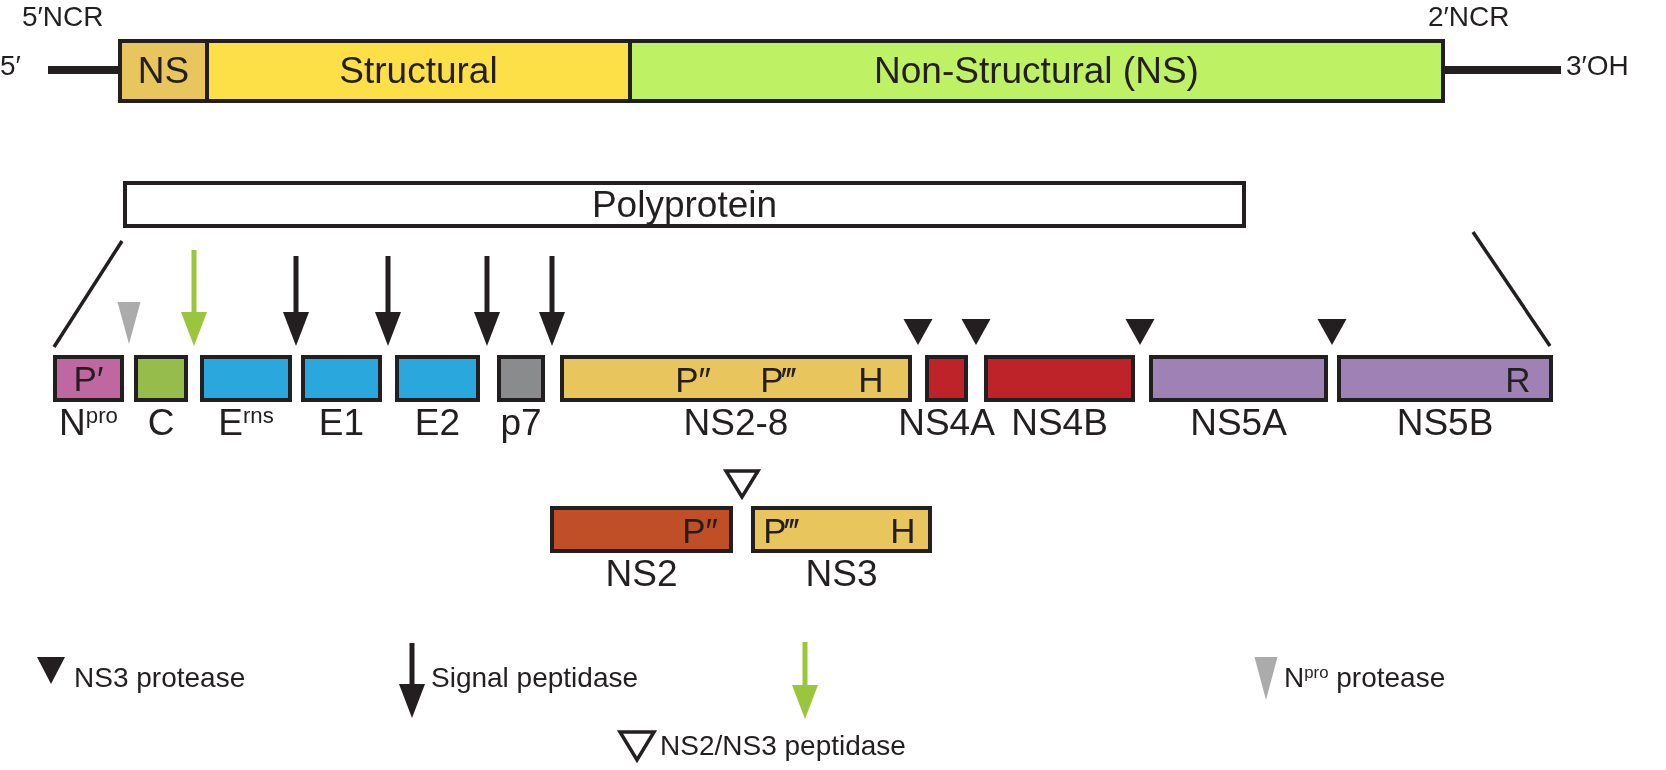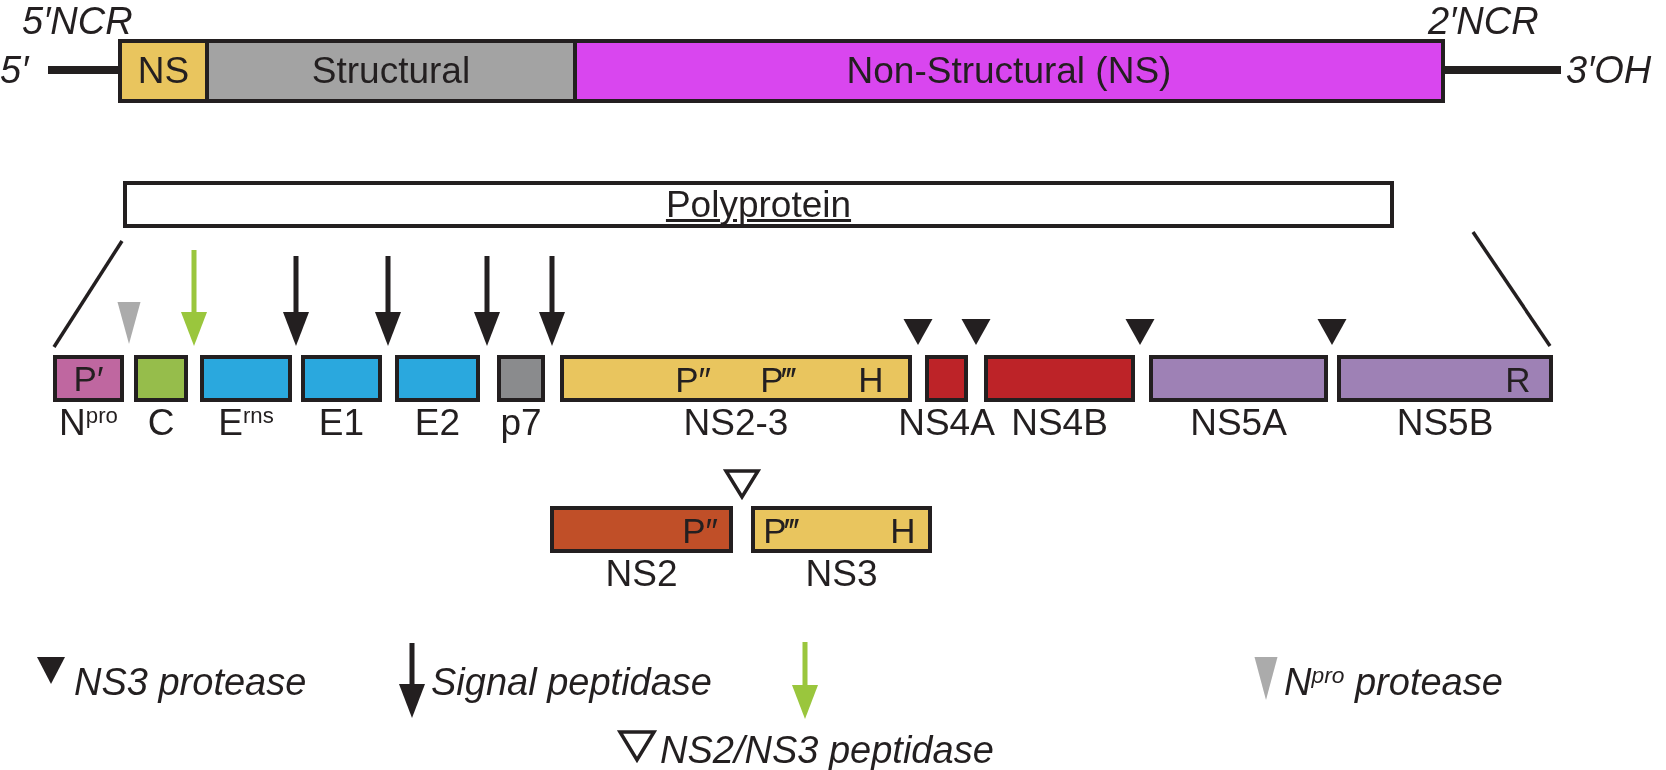--- a/index.html
+++ b/index.html
@@ -2,40 +2,40 @@
 <html><head>
 <meta charset="utf-8">
 <style>
   html,body{margin:0;padding:0;background:#ffffff;}
   #diagram{
     position:relative;width:1666px;height:770px;overflow:hidden;
     background:#ffffff;color:#231F20;
     font-family:"Liberation Sans","DejaVu Sans",sans-serif;
   }
   .lbl{position:absolute;white-space:nowrap;line-height:1.05;color:#231F20;}
-  .f38{font-size:38px;font-style:italic;}
+  .f38{font-size:28px;}
   .f37{font-size:37px;}
   .f35{font-size:35px;}
   .center{transform:translateX(-50%);}
   .sup{font-size:0.60em;position:relative;top:-0.52em;letter-spacing:0;}
   .hline{position:absolute;height:8px;background:#231F20;}
   .box{
     position:absolute;box-sizing:border-box;border:4px solid #231F20;
     display:flex;align-items:center;justify-content:center;
   }
   #genome-bar{
     position:absolute;left:118px;top:39px;width:1327px;height:64px;
     box-sizing:border-box;border:4px solid #231F20;display:flex;overflow:hidden;
   }
   .genome-seg{
     box-sizing:border-box;height:100%;display:flex;align-items:center;
     justify-content:center;font-size:37px;flex:0 0 auto;
   }
   .genome-seg.bdr{border-left:4px solid #231F20;}
-  #polyprotein-box{left:123px;top:181px;width:1271px;height:47px;font-size:37px;text-decoration:underline;}
+  #polyprotein-box{left:123px;top:181px;width:1123px;height:47px;font-size:37px;}
   .inner-mark{
     position:absolute;top:50%;transform:translate(-50%,-50%);
     font-size:35px;line-height:1;white-space:nowrap;color:#231F20;
   }
   #overlay{position:absolute;left:0;top:0;pointer-events:none;}
 </style>
 </head>
 <body>
 
 <div id="diagram">
@@ -45,24 +45,24 @@
   <div class="lbl f38" style="left:0px;top:51px">5′</div>
   <div class="lbl f38" style="left:1566px;top:51px">3′OH</div>
 
   <div class="hline" style="left:48px;top:66px;width:70px"></div>
   <div class="hline" style="left:1445px;top:66px;width:116px"></div>
 
   <div id="genome-bar">
       <div class="genome-seg" style="background: rgb(233, 197, 94); width: 83px;">
         <span>NS</span>
       </div>
-      <div class="genome-seg bdr" style="background: #a3a3a3; width: 368px;">
+      <div class="genome-seg bdr" style="background: #fde047; width: 423px;">
         <span>Structural</span>
       </div>
-      <div class="genome-seg bdr" style="background: #d946ef; flex: 1 1 auto;">
+      <div class="genome-seg bdr" style="background: #bef264; flex: 1 1 auto;">
         <span>Non-Structural (NS)</span>
       </div>
     </div>
 
   <div class="box" id="polyprotein-box">
     <span>Polyprotein</span>
   </div>
 
   <svg id="overlay" width="1666" height="770" viewBox="0 0 1666 770">
       <g>
@@ -140,21 +140,21 @@
     <div class="lbl f37 center" style="left:341.5px;top:404px">E1</div>
     <div class="box f35" style="left:395px;top:355px;width:85px;height:47px;background:#2AA8DE"></div>
     <div class="lbl f37 center" style="left:437.5px;top:404px">E2</div>
     <div class="box f35" style="left:497px;top:355px;width:48px;height:47px;background:#8A8B8D"></div>
     <div class="lbl f37 center" style="left:521px;top:404px">p7</div>
     <div class="box f35" style="left:560px;top:355px;width:352px;height:47px;background:#E9C55E">
       <span class="inner-mark" style="left: 129px;">P″</span>
       <span class="inner-mark" style="left: 214px;">P‴</span>
       <span class="inner-mark" style="left: 307px;">H</span>
     </div>
-    <div class="lbl f37 center" style="left:736px;top:404px">NS2-3</div>
+    <div class="lbl f37 center" style="left:736px;top:404px">NS2-8</div>
     <div class="box f35" style="left:925px;top:355px;width:43px;height:47px;background:#BD2328"></div>
     <div class="lbl f37 center" style="left:946.5px;top:404px">NS4A</div>
     <div class="box f35" style="left:984px;top:355px;width:151px;height:47px;background:#BD2328"></div>
     <div class="lbl f37 center" style="left:1059.5px;top:404px">NS4B</div>
     <div class="box f35" style="left:1149px;top:355px;width:179px;height:47px;background:#9E81B5"></div>
     <div class="lbl f37 center" style="left:1238.5px;top:404px">NS5A</div>
     <div class="box f35" style="left:1337px;top:355px;width:216px;height:47px;background:#9E81B5">
       <span class="inner-mark" style="left: 177px;">R</span>
     </div>
     <div class="lbl f37 center" style="left:1445px;top:404px">NS5B</div>

